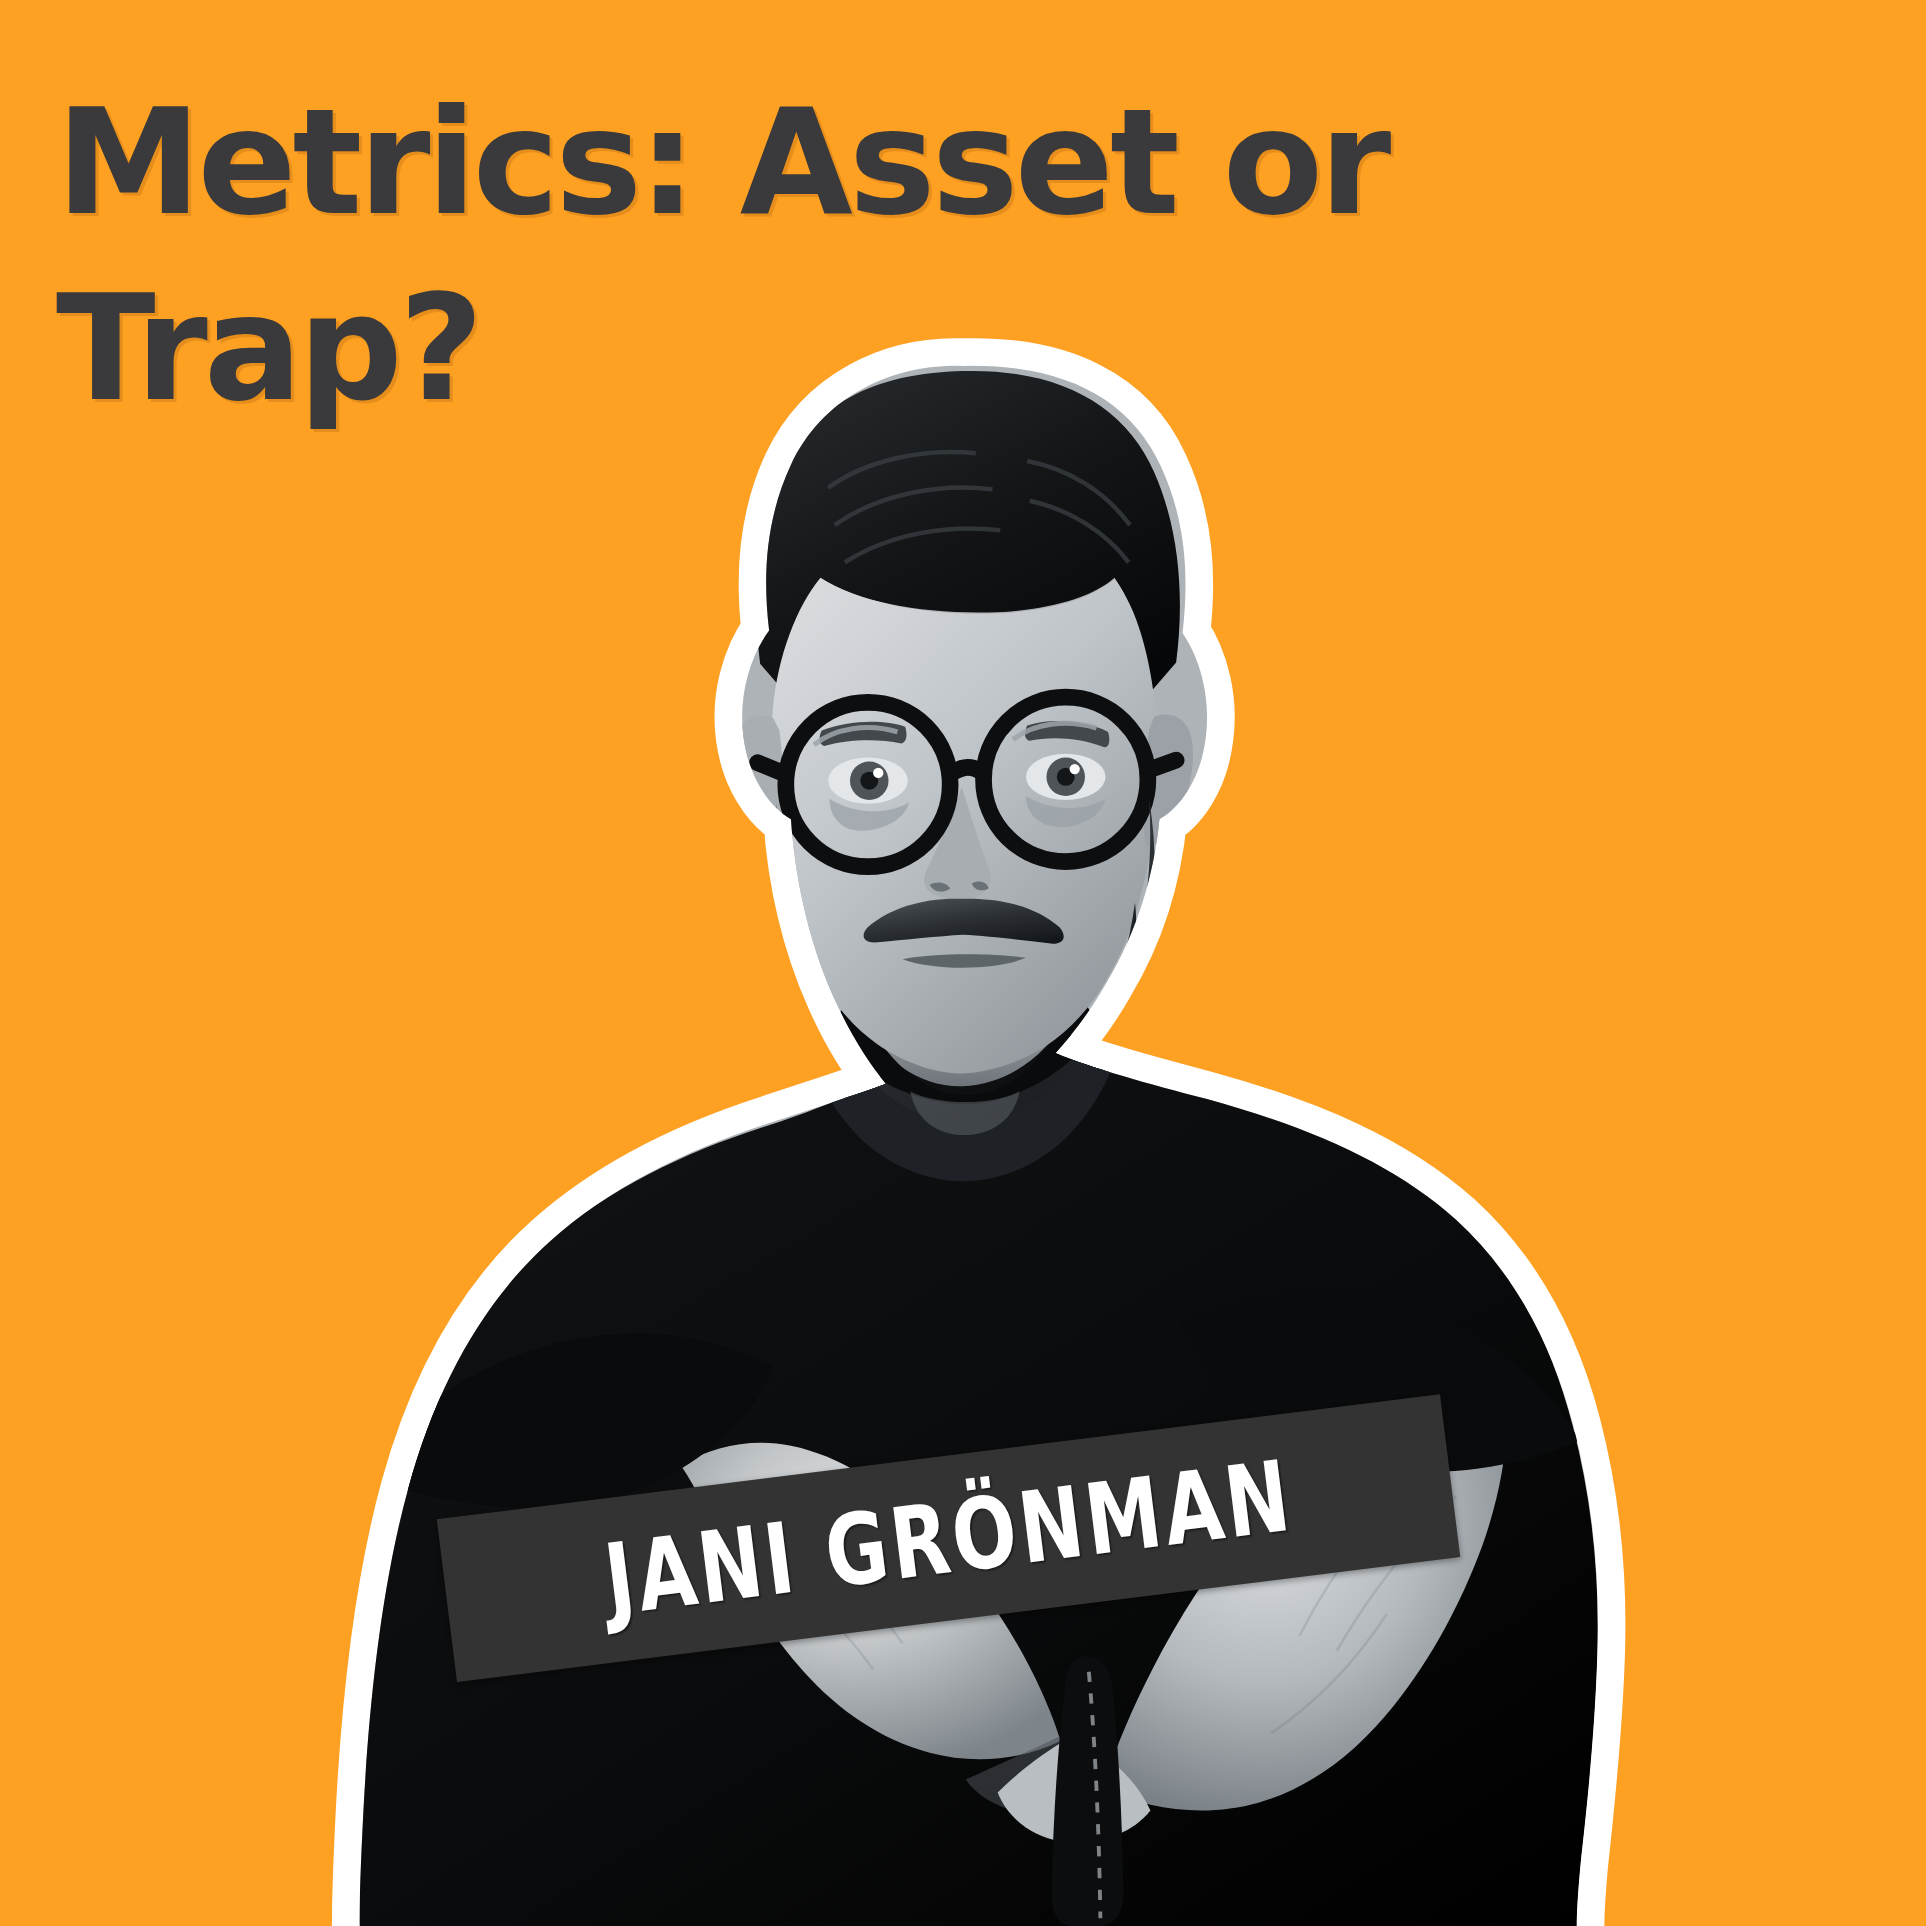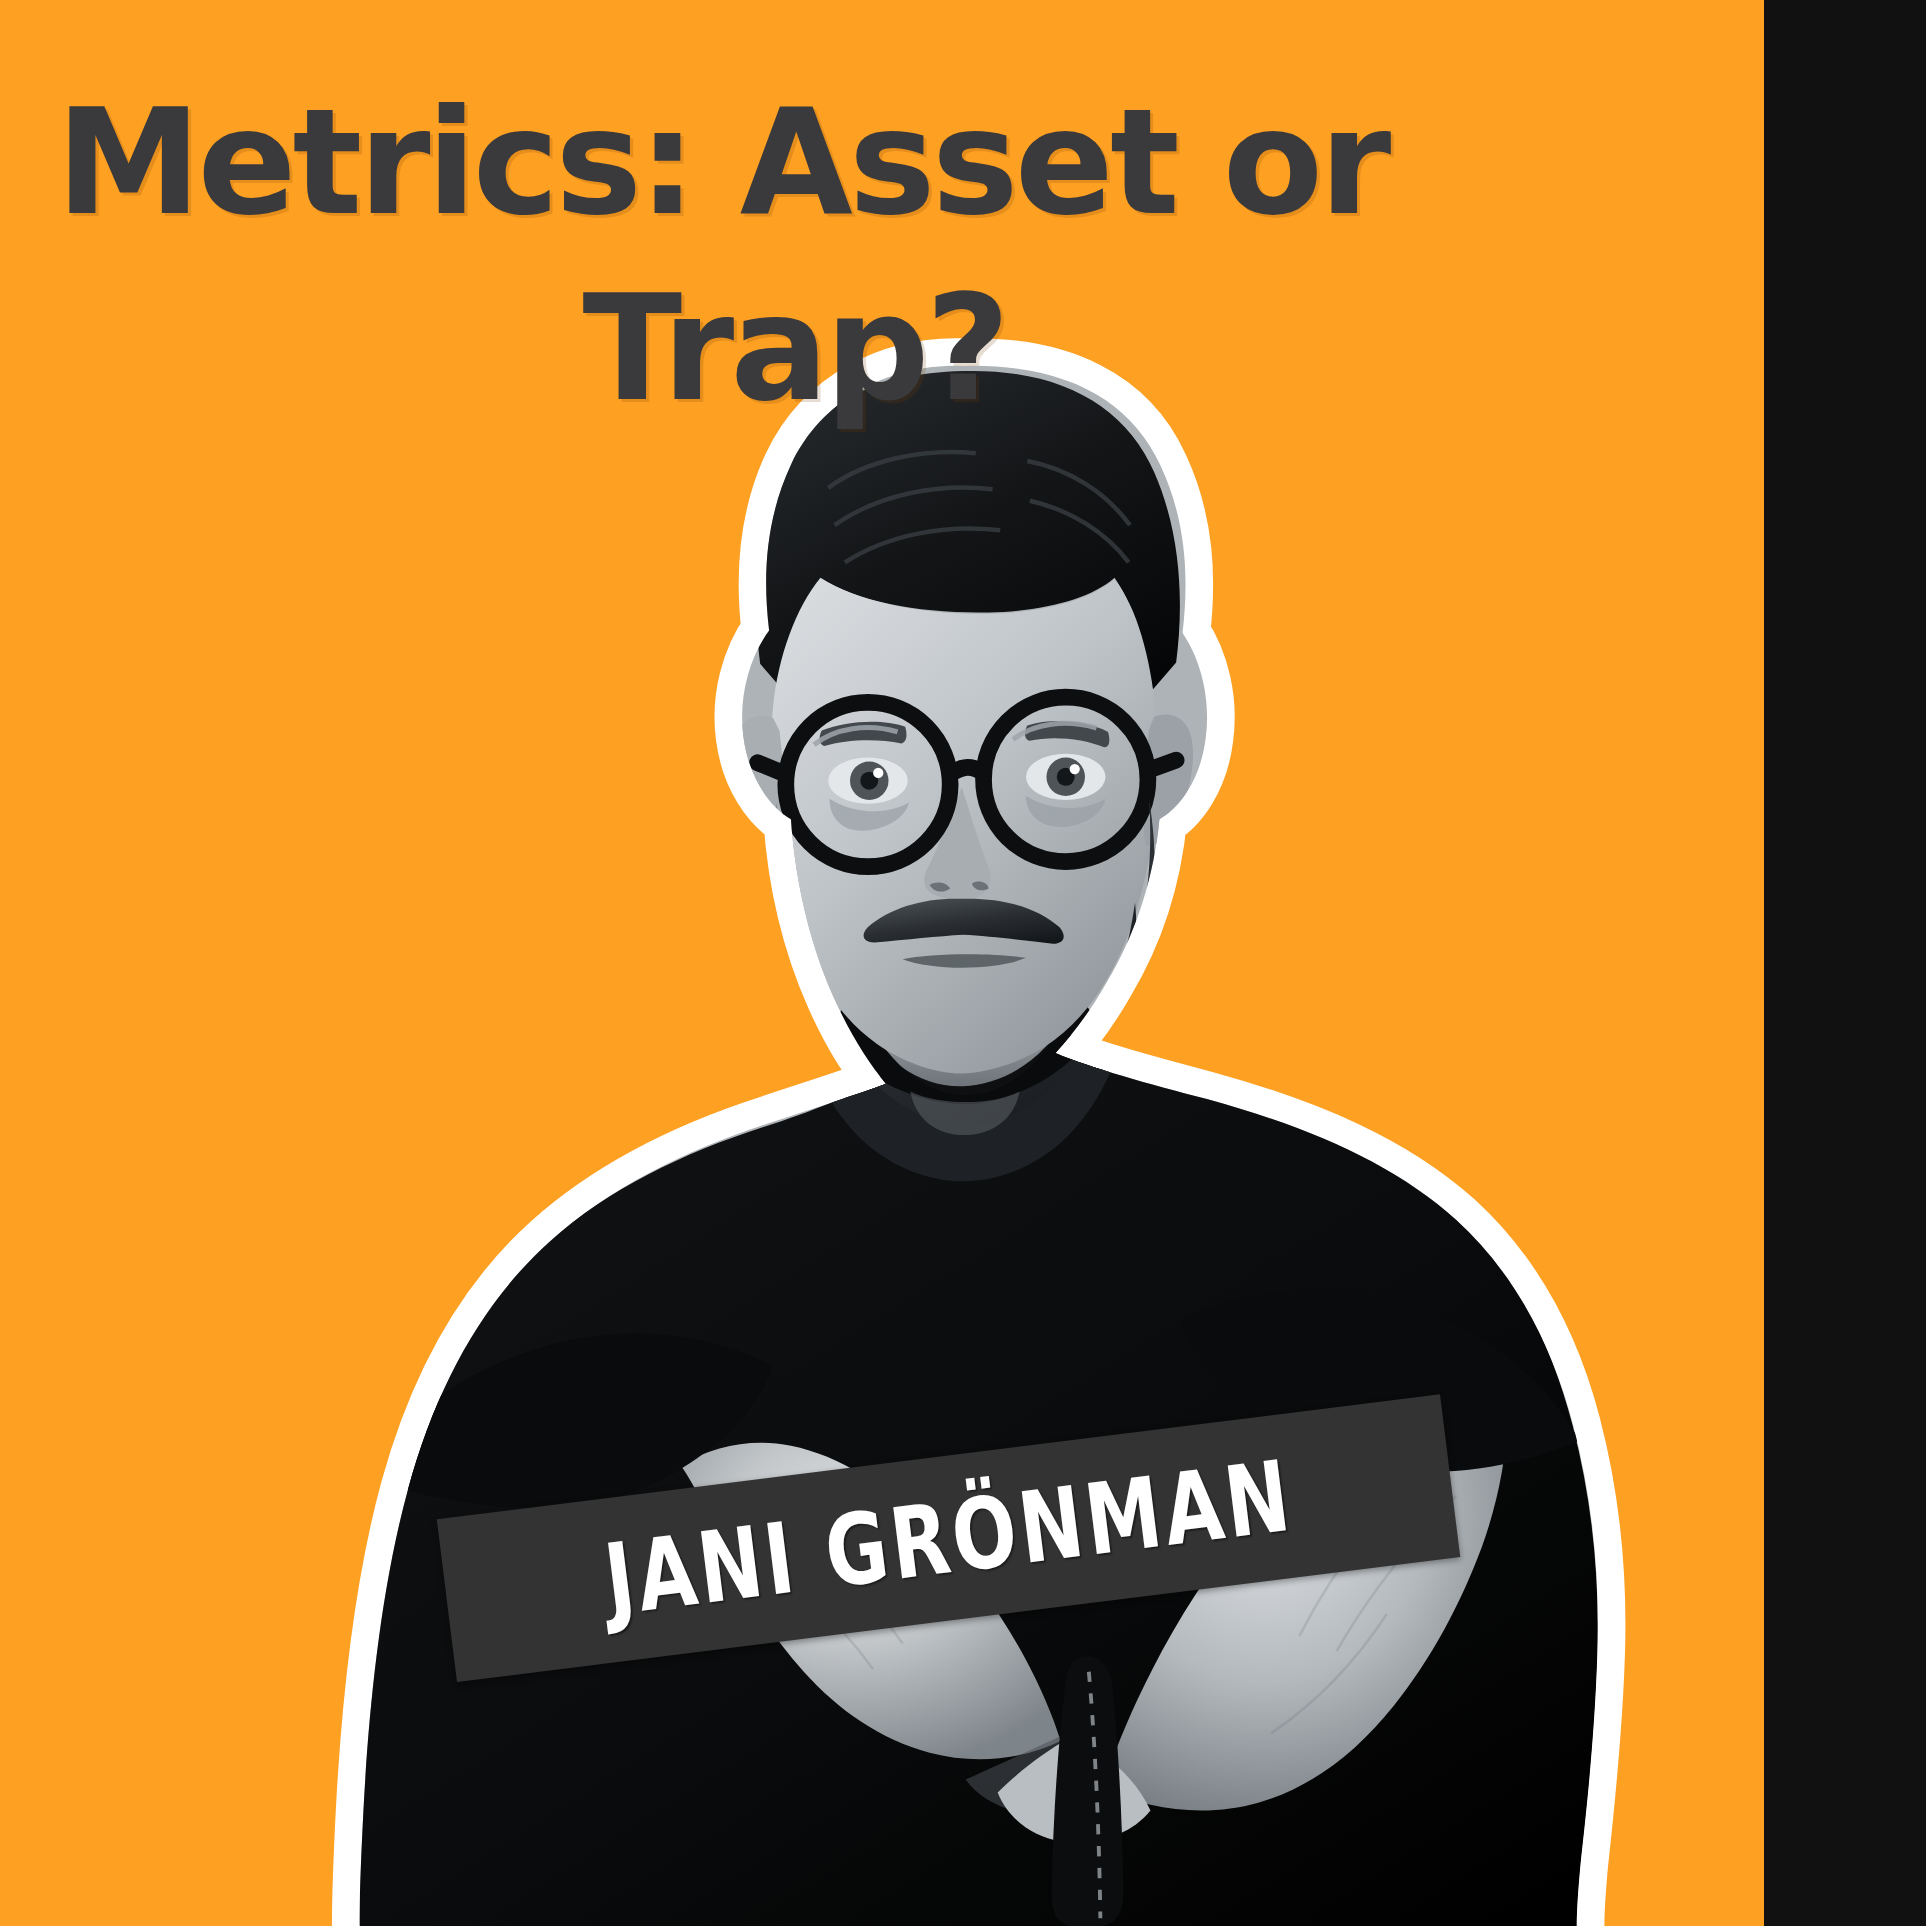--- a/index.html
+++ b/index.html
@@ -2,21 +2,21 @@
 <html style="font-size:10.3px"><head>
 <meta charset="utf-8">
 <style>
   html, body {
     margin: 0;
     padding: 0;
     background: #111;
   }
   #canvas {
     position: relative;
-    width: 1764px;
+    width: 1926px;
     height: 1926px;
     overflow: hidden;
     font-family: "Liberation Sans", sans-serif;
   }
 
   
   #bg {
     position: absolute;
     inset: 0;
     background: #FEA022;
@@ -84,21 +84,21 @@
 </style>
 </head>
 <body>
 
 <div id="canvas">
 
   <div id="bg" style="background: rgb(254, 160, 34);"></div>
 
   <div id="title-block">
     <span class="title-line" style="color: rgb(58, 58, 60);">Metrics: Asset or</span>
-    <span class="title-line" style="color: rgb(58, 58, 60); text-align: center;">Trap?</span>
+    <span class="title-line" style="color: rgb(58, 58, 60);">Trap?</span>
   </div>
 
   <div id="figure">
     <svg viewBox="0 0 3000 3000" preserveAspectRatio="none">
       <defs>
 
         <path id="bodyShape" d="
           M1500,570
           C1655,566 1760,620 1808,726
           C1848,812 1852,900 1842,986

